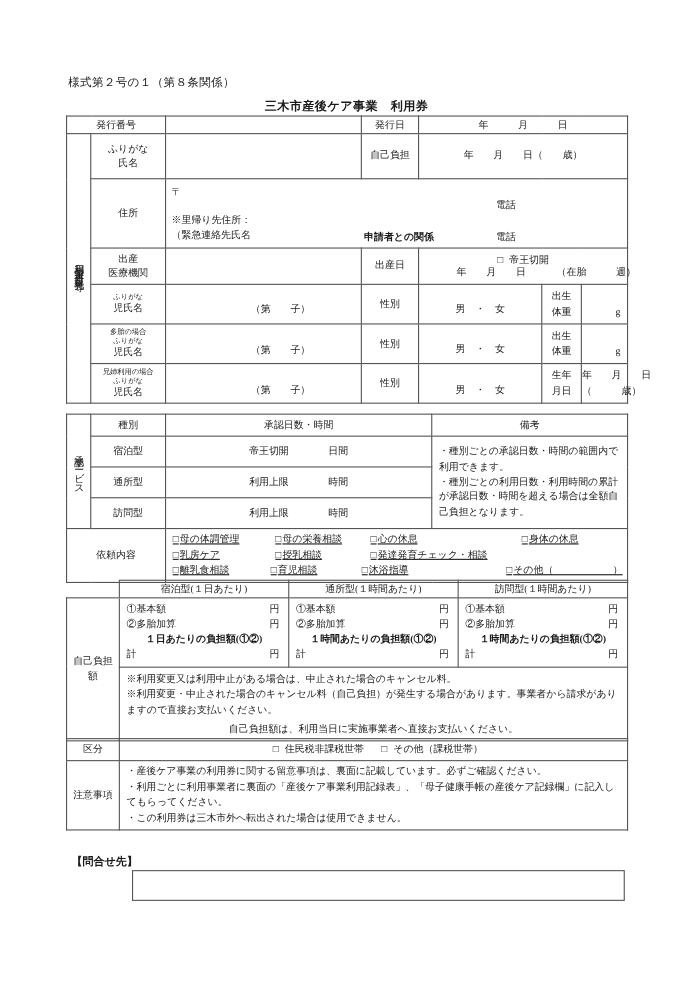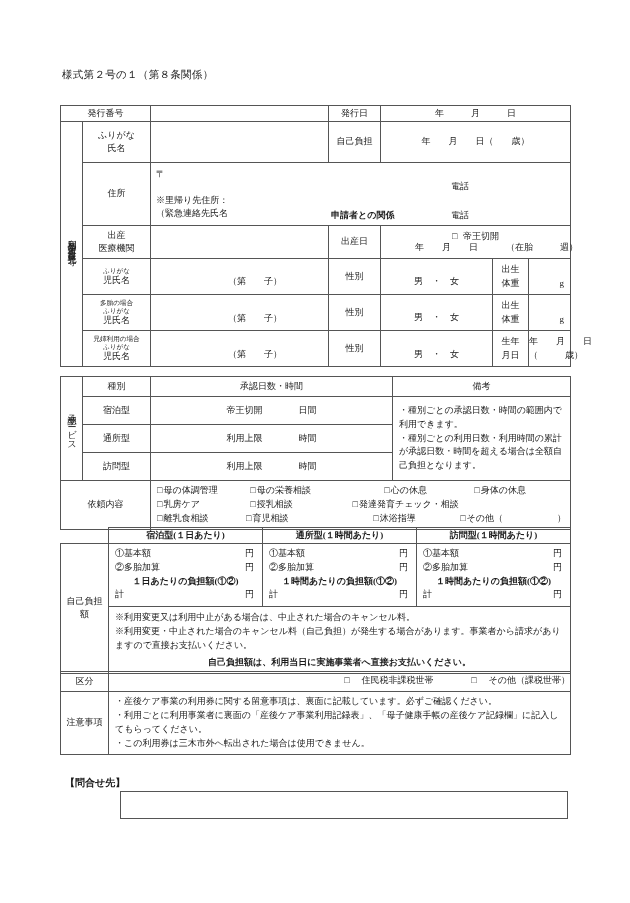--- a/index.html
+++ b/index.html
@@ -69,54 +69,55 @@
   .vert {
     writing-mode: vertical-rl;
     text-orientation: upright;
     letter-spacing: 1.5px;
     margin: 0 auto;
     display: inline-block;
     font-size: 9px;
     line-height: 1;
   }
 
-  .cell-l  { text-align: right;  padding-left: 5px; font-family: Liberation Mono, monospace; }
+  .cell-l  { text-align: center;  padding-left: 5px; }
   .cell-r  { text-align: right; padding-right: 6px; }
   .nowrap  { white-space: nowrap; margin-left: 28px; }
   .tiny    { font-size: 6.6px; }
-  .bold    { font-weight: bold; text-align: center; }
+  .bold    { font-weight: normal; text-align: center; }
 
   .two-line > div { line-height: 1.5; }
 
   
   .addr {
     text-align: left;
     padding: 3px 6px 3px 5px;
     position: relative;
     height: 100%;
     box-sizing: border-box;
   }
   .addr .line { line-height: 1.45; white-space: nowrap; }
   .addr .tel1 { position: absolute; left: 300px; top: 16px; }
   .addr .tel2 { position: absolute; left: 300px; top: 45px; }
   .addr .rel  { position: absolute; left: 180px; top: 45px; font-weight: bold; }
 
   
   .chk-grid {
     text-align: left;
     padding: 3px 4px 3px 6px;
+    text-decoration: underline;
   }
   .chk-row {
     display: flex;
     line-height: 1.55;
     white-space: nowrap;
   }
   .chk-c1 { width: 112px; }
   .chk-c2 { width: 104px; }
-  .chk-c3 { width: 165px; text-align: center; }
+  .chk-c3 { width: 165px; }
   .chk-c4 { width: 110px; }
   .box::before {
     content: "\25A1";
     margin-right: 1px;
     font-size: 9px;
   }
 
   
   .fee-col {
     text-align: left;
@@ -163,20 +164,21 @@
     border: 1px solid #555;
     box-sizing: border-box;
   }
 </style>
 </head>
 <body>
 
 <div class="page">
 
   <div class="form-no">様式第２号の１（第８条関係）</div>
+  <div class="doc-title">三木市産後ケア事業　利用券</div>
 
   <table class="tbl" id="table-main">
     <colgroup>
       <col style="width:22px">
       <col style="width:68px">
       <col style="width:178px">
       <col style="width:52px">
       <col style="width:112px">
       <col style="width:36px">
       <col style="width:42px">

